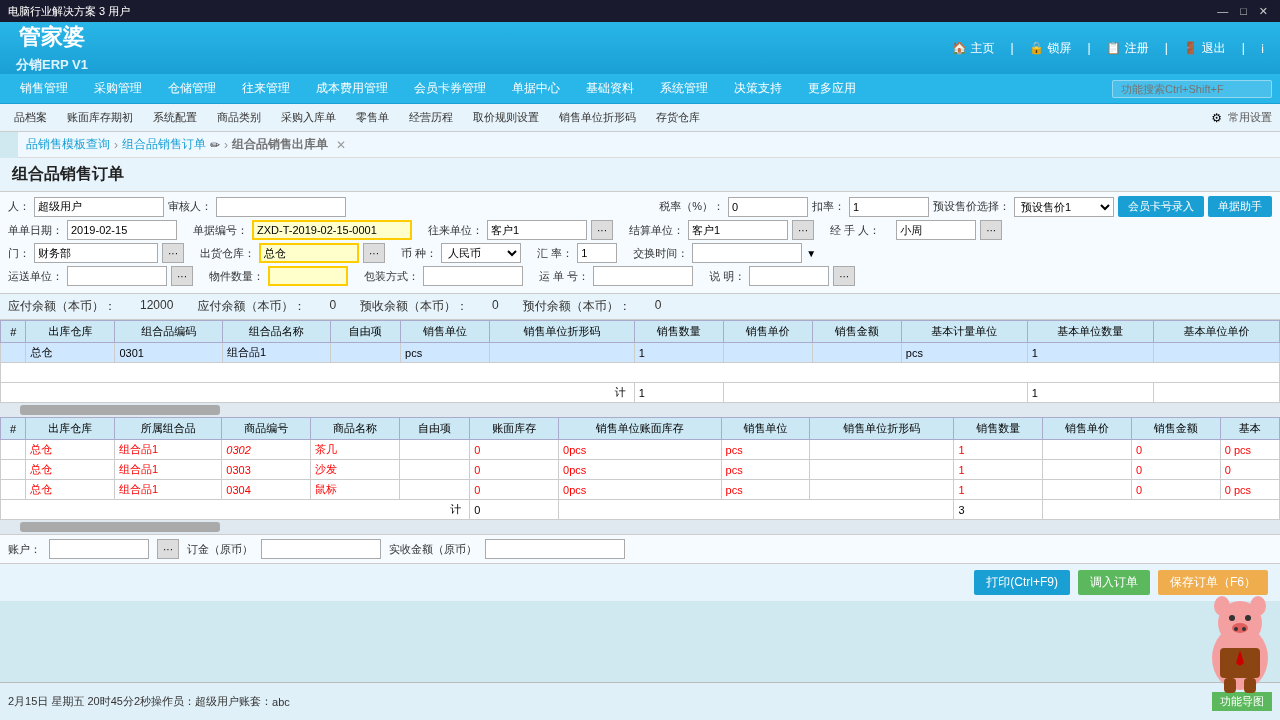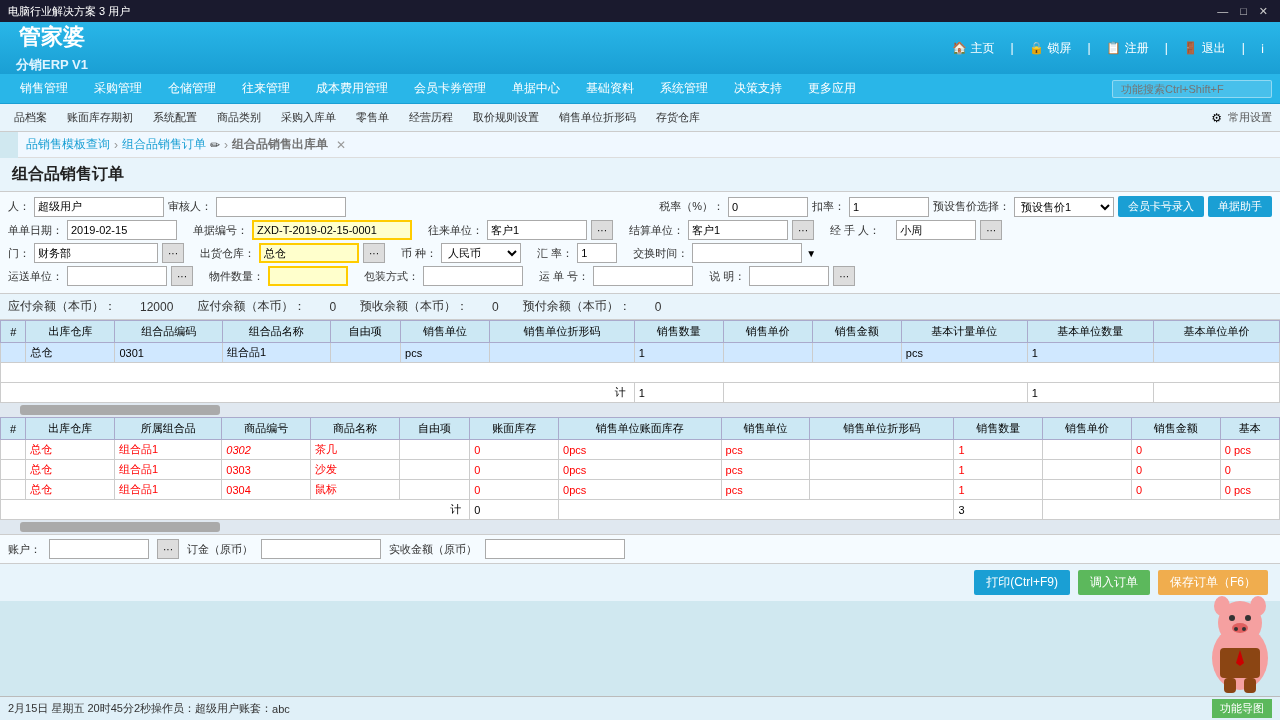--- a/index.html
+++ b/index.html
@@ -45,36 +45,36 @@
     .form-label { color: #333; font-size: 11px; white-space: nowrap; min-width: fit-content; }
     .form-input { border: 1px solid #aaa; background: #fff; height: 20px; font-size: 11px; padding: 0 3px; }
     .form-input-sm { width: 80px; }
     .form-input-md { width: 130px; }
     .form-input-date { width: 110px; }
     .form-btn-dots { background: #ddd; border: 1px solid #aaa; height: 20px; width: 22px; font-size: 10px; cursor: pointer; }
     .form-select { border: 1px solid #aaa; background: #fff; height: 20px; font-size: 11px; padding: 0 2px; }
     .btn-blue { background: #1a9fd4; color: #fff; border: none; padding: 3px 10px; font-size: 11px; cursor: pointer; border-radius: 2px; }
 
     
-    .summary-row { background: #e8f4fb; padding: 4px 8px; display: flex; align-items: center; gap: 24px; font-size: 12px; color: #333; border-bottom: 1px solid #ccc; }
+    .summary-row { background: #e8f4fb; padding: 4px 8px; display: flex; gap: 24px; font-size: 12px; color: #333; border-bottom: 1px solid #ccc; }
     .table-container { overflow-x: auto; }
     .data-table { width: 100%; border-collapse: collapse; font-size: 11px; }
     .data-table th { background: #cce8f4; border: 1px solid #aac; padding: 2px 4px; white-space: nowrap; font-weight: normal; text-align: center; height: 22px; }
     .data-table td { border: 1px solid #ccc; padding: 2px 4px; white-space: nowrap; height: 20px; background: #fff; }
     .data-table tr.selected td { background: #d0e8ff; }
     .data-table tr.red-row td { color: red; }
 
     
     .bottom-btns { background: #e8f4fb; padding: 6px 12px; display: flex; justify-content: flex-end; gap: 8px; border-top: 1px solid #ccc; }
     .btn-print { background: #1a9fd4; color: #fff; border: none; padding: 4px 12px; font-size: 12px; cursor: pointer; border-radius: 2px; }
     .btn-import { background: #5cb85c; color: #fff; border: none; padding: 4px 12px; font-size: 12px; cursor: pointer; border-radius: 2px; }
     .btn-save { background: #f0ad4e; color: #fff; border: none; padding: 4px 12px; font-size: 12px; cursor: pointer; border-radius: 2px; }
 
     
-    .status-bar { background: #e0f0f8; height: 24px; display: flex; align-items: center; padding: 0 8px; font-size: 11px; color: #333; border-top: 1px solid #bbb; justify-content: space-between; position: absolute; bottom: 0; left: 0; right: 0; }
+    .status-bar { background: #e0f0f8; height: 38px; display: flex; align-items: center; padding: 0 8px; font-size: 11px; color: #333; border-top: 1px solid #bbb; justify-content: space-between; position: absolute; bottom: 0; left: 0; right: 0; }
 
     
     .pig-char { position: absolute; right: 0; bottom: 22px; width: 80px; height: 120px; z-index: 10; display: flex; align-items: flex-end; }
 
     
     .scroll-row { height: 14px; background: #e0e8f0; display: flex; align-items: center; overflow: hidden; }
     .scroll-thumb { height: 10px; background: #aaa; border-radius: 3px; margin: 2px; }
 
     .footer-form { display: flex; align-items: center; gap: 8px; padding: 4px 8px; background: #f5fbff; border-top: 1px solid #ccc; }
   </style>

